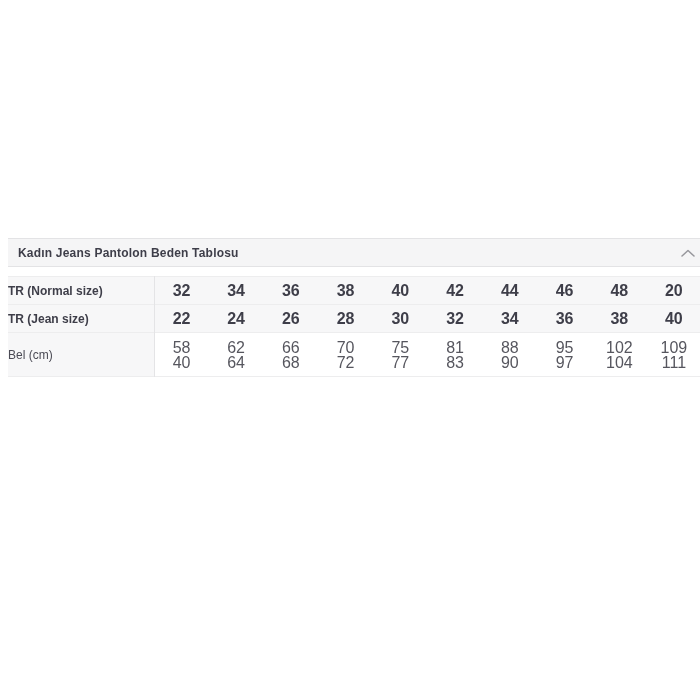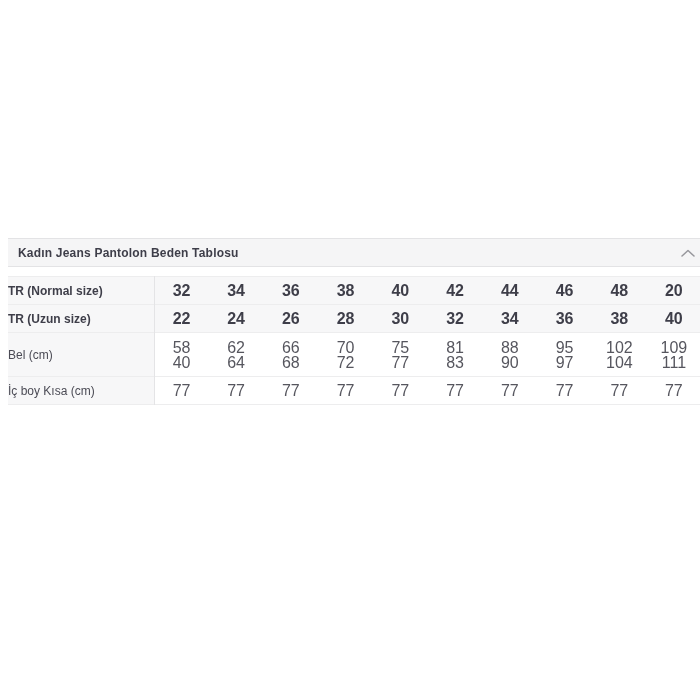--- a/index.html
+++ b/index.html
@@ -87,21 +87,21 @@
         <td class="value-cell">36</td>
         <td class="value-cell">38</td>
         <td class="value-cell">40</td>
         <td class="value-cell">42</td>
         <td class="value-cell">44</td>
         <td class="value-cell">46</td>
         <td class="value-cell">48</td>
         <td class="value-cell">20</td>
       </tr>
       <tr class="bold-row row-s">
-        <th class="label-cell">TR (Uzun size)</th>
+        <th class="label-cell">TR (Jean size)</th>
         <td class="value-cell">22</td>
         <td class="value-cell">24</td>
         <td class="value-cell">26</td>
         <td class="value-cell">28</td>
         <td class="value-cell">30</td>
         <td class="value-cell">32</td>
         <td class="value-cell">34</td>
         <td class="value-cell">36</td>
         <td class="value-cell">38</td>
         <td class="value-cell">40</td>
@@ -122,29 +122,16 @@
 83</td>
         <td class="value-cell">88
 90</td>
         <td class="value-cell">95
 97</td>
         <td class="value-cell">102
 104</td>
         <td class="value-cell">109
 111</td>
       </tr>
-      <tr class="row-s">
-        <th class="label-cell">İç boy Kısa (cm)</th>
-        <td class="value-cell">77</td>
-        <td class="value-cell">77</td>
-        <td class="value-cell">77</td>
-        <td class="value-cell">77</td>
-        <td class="value-cell">77</td>
-        <td class="value-cell">77</td>
-        <td class="value-cell">77</td>
-        <td class="value-cell">77</td>
-        <td class="value-cell">77</td>
-        <td class="value-cell">77</td>
-      </tr>
     </tbody>
   </table>
 
 </div>
 
 </body></html>

